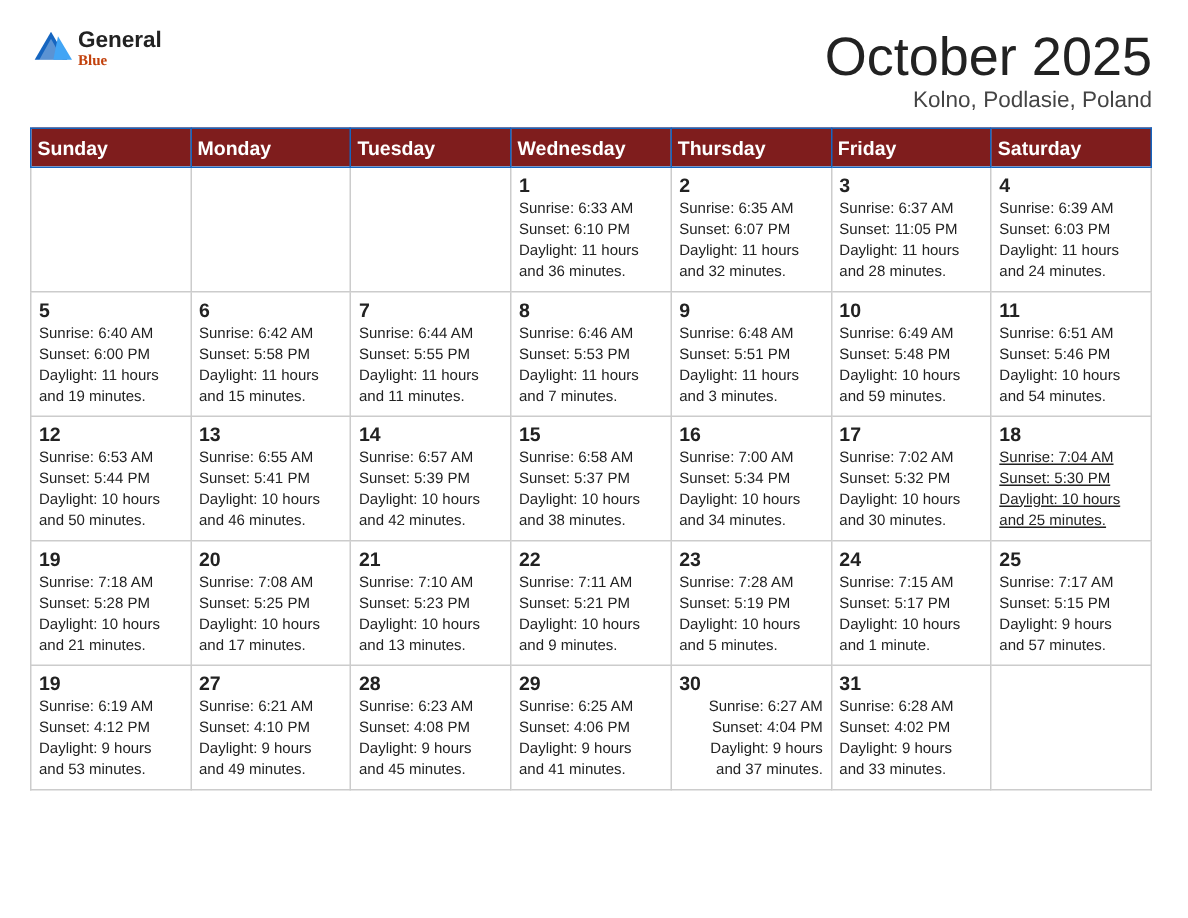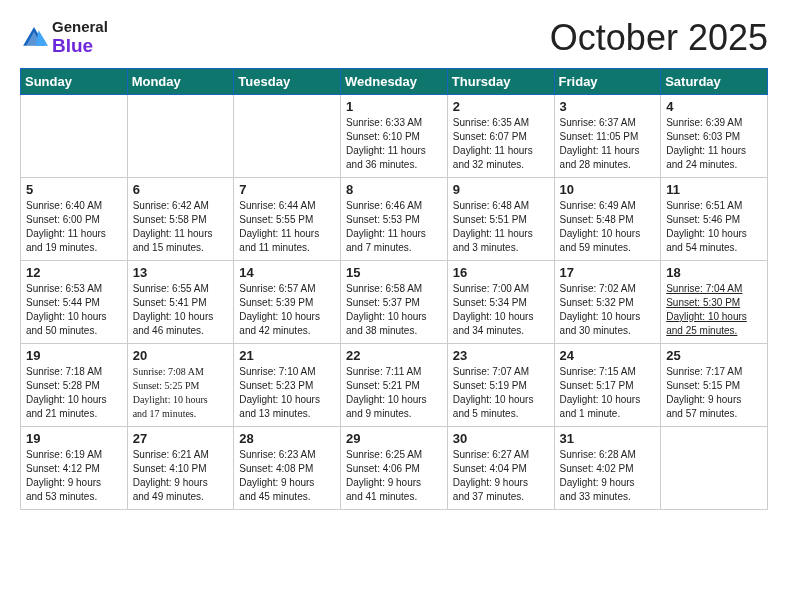--- a/index.html
+++ b/index.html
@@ -42,21 +42,21 @@
     .location {
       font-size: 15px;
       color: #444;
     }
     .calendar {
       width: 100%;
       border-collapse: collapse;
       border: 1px solid #bbb;
     }
     .calendar th {
-      background: #0f766e;
+      background: #7f1d1d;
       color: #fff;
       font-size: 13px;
       font-weight: bold;
       padding: 5px 4px;
       text-align: left;
       border: 1px solid #1565c0;
     }
     .calendar td {
       width: 107px;
       vertical-align: top;
@@ -89,25 +89,26 @@
 <div class="page">
   <div class="header-row">
     <div class="logo">
       <svg class="logo-icon" viewBox="0 0 36 36">
         <polygon points="18,4 32,28 4,28" fill="#1565c0"></polygon>
         <polygon points="18,10 28,28 8,28" fill="#fff" opacity="0.3"></polygon>
         <polygon points="24,8 36,28 20,28" fill="#42a5f5"></polygon>
       </svg>
       <div>
         <div style="font-size:15px;font-weight:bold;color:#222;">General</div>
-        <div style="font-size:19px;font-weight:bold;color:#6d28d9;">Blue</div>
+        <div style="font-size:10px;font-weight:bold;color:#c2410c;font-family:Liberation Serif, serif;">Blue</div>
       </div>
     </div>
     <div class="title-block">
       <div class="month-title">October 2025</div>
+      <div class="location">Kolno, Podlasie, Poland</div>
     </div>
   </div>
 
   <table class="calendar">
     <thead>
       <tr>
       <th>Sunday</th>
           <th>Monday</th>
           <th>Tuesday</th>
           <th>Wednesday</th>
@@ -255,42 +256,42 @@
         <tr>
           <td>
             <span class="day-num">19</span>
             <div class="day-info" style="white-space: pre-line;">Sunrise: 7:18 AM
 Sunset: 5:28 PM
 Daylight: 10 hours
 and 21 minutes.</div>
           </td>
           <td>
             <span class="day-num">20</span>
-            <div class="day-info" style="white-space: pre-line; font-family: Liberation Serif, serif;">Sunrise: 7:08 AM
+            <div class="day-info" style="white-space: pre-line;">Sunrise: 7:08 AM
 Sunset: 5:25 PM
 Daylight: 10 hours
 and 17 minutes.</div>
           </td>
           <td>
             <span class="day-num">21</span>
             <div class="day-info" style="white-space: pre-line;">Sunrise: 7:10 AM
 Sunset: 5:23 PM
 Daylight: 10 hours
 and 13 minutes.</div>
           </td>
           <td>
             <span class="day-num">22</span>
             <div class="day-info" style="white-space: pre-line;">Sunrise: 7:11 AM
 Sunset: 5:21 PM
 Daylight: 10 hours
 and 9 minutes.</div>
           </td>
           <td>
             <span class="day-num">23</span>
-            <div class="day-info" style="white-space: pre-line;">Sunrise: 7:07 AM
+            <div class="day-info" style="white-space: pre-line;">Sunrise: 7:28 AM
 Sunset: 5:19 PM
 Daylight: 10 hours
 and 5 minutes.</div>
           </td>
           <td>
             <span class="day-num">24</span>
             <div class="day-info" style="white-space: pre-line;">Sunrise: 7:15 AM
 Sunset: 5:17 PM
 Daylight: 10 hours
 and 1 minute.</div>
@@ -327,21 +328,21 @@
           </td>
           <td>
             <span class="day-num">29</span>
             <div class="day-info" style="white-space: pre-line;">Sunrise: 6:25 AM
 Sunset: 4:06 PM
 Daylight: 9 hours
 and 41 minutes.</div>
           </td>
           <td>
             <span class="day-num">30</span>
-            <div class="day-info" style="white-space: pre-line;">Sunrise: 6:27 AM
+            <div class="day-info" style="white-space: pre-line; text-align: right;">Sunrise: 6:27 AM
 Sunset: 4:04 PM
 Daylight: 9 hours
 and 37 minutes.</div>
           </td>
           <td>
             <span class="day-num">31</span>
             <div class="day-info" style="white-space: pre-line;">Sunrise: 6:28 AM
 Sunset: 4:02 PM
 Daylight: 9 hours
 and 33 minutes.</div>

